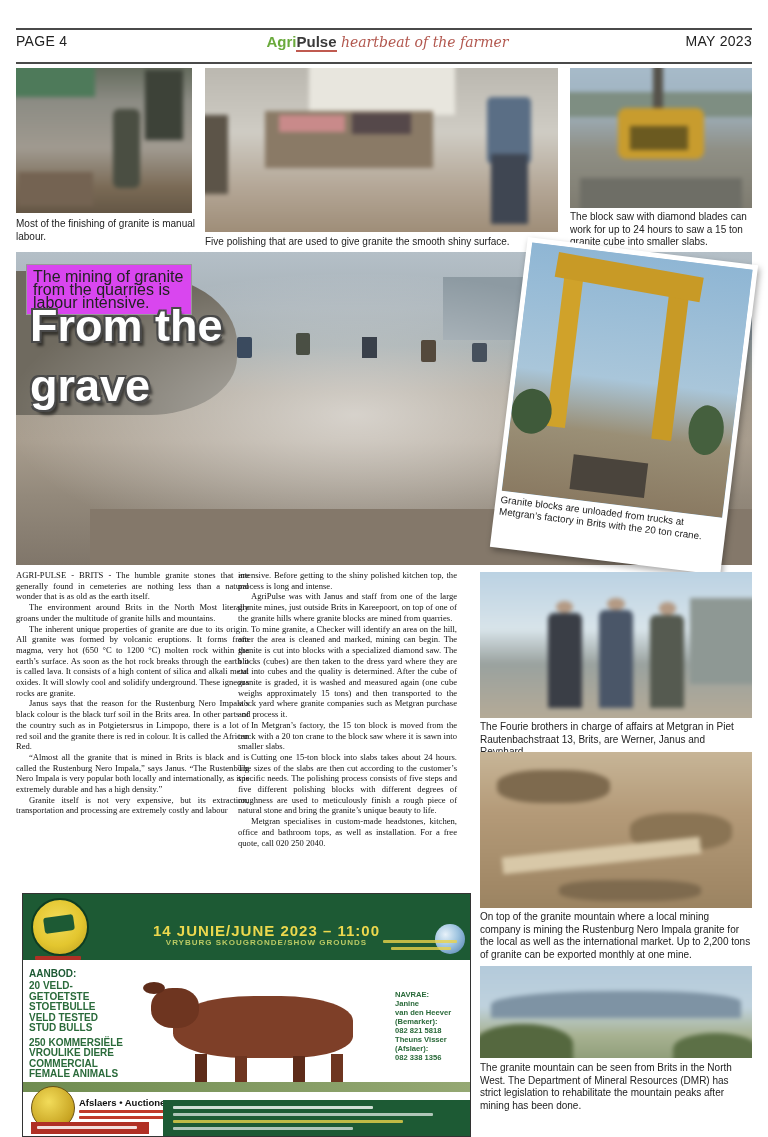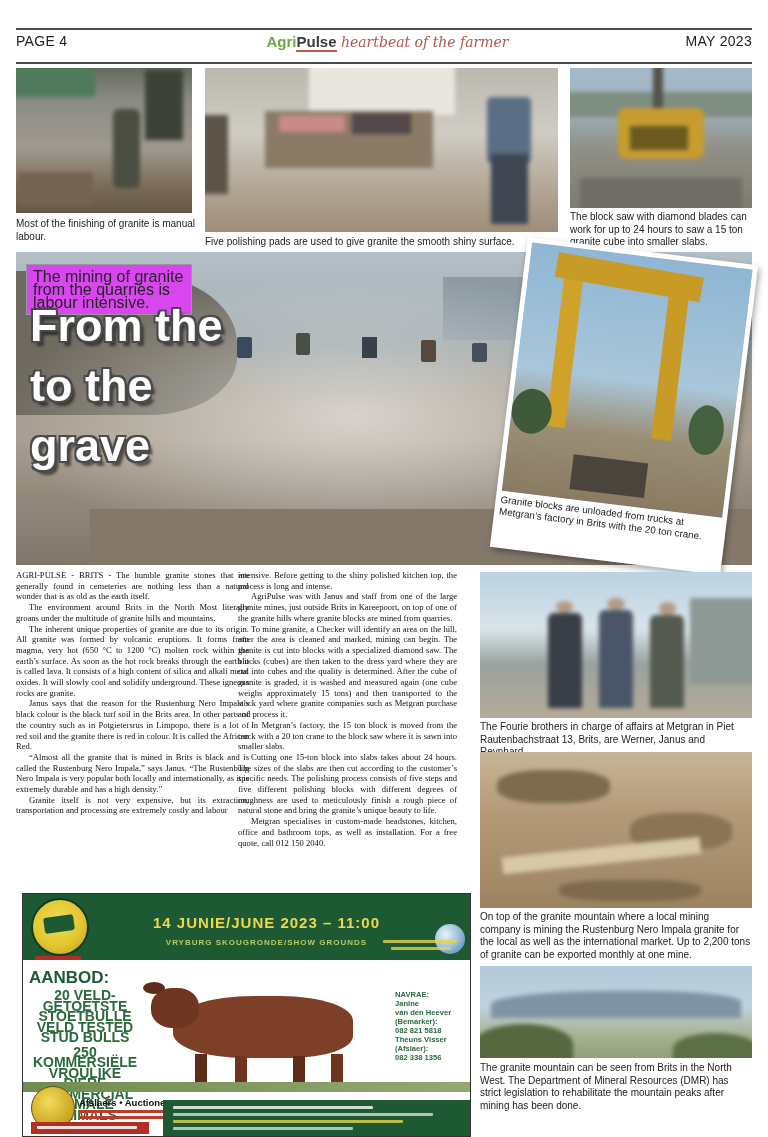--- a/index.html
+++ b/index.html
@@ -30,27 +30,27 @@
   .col{position:absolute;top:570px;font-family:"Liberation Serif",serif;font-size:8.6px;
        line-height:10.7px;text-align:justify;color:#111;}
   .col p{margin:0;}
   .col p.ind{text-indent:13px;font-family:Liberation Serif, serif;}
   
   #ad{position:absolute;left:22px;top:893px;width:447px;height:242px;border:1px solid #333;
       background:#fff;overflow:hidden;}
   #ad-banner{position:absolute;left:0;top:0;right:0;height:66px;background:#1d5a34;}
   .ad-t1{position:absolute;left:70px;right:30px;top:3px;text-align:center;font-size:14.5px;
          font-weight:bold;color:#d8c23a;letter-spacing:.5px;}
-  .ad-t2{position:absolute;left:70px;right:30px;top:20px;text-align:center;font-size:15px;
+  .ad-t2{position:absolute;left:70px;right:30px;top:28px;text-align:center;font-size:15px;
          font-weight:bold;color:#ecd84e;letter-spacing:1px;}
   .ad-t3{position:absolute;left:70px;right:30px;top:44px;text-align:center;font-size:8px;
          font-weight:bold;color:#b9c964;letter-spacing:1px;}
   .aanbod{position:absolute;left:6px;top:74px;width:112px;color:#1d5a34;}
-  .aanbod h4{margin:0 0 2px 0;font-size:17px;color:#1d5a34;}
-  .aanbod .it{font-size:14px;font-weight:bold;line-height:10.5px;white-space:pre-line;color:#2a6a3a;margin-bottom:4px;text-align:center;}
+  .aanbod h4{margin:0 0 2px 0;font-size:10px;color:#1d5a34;}
+  .aanbod .it{font-size:10px;font-weight:bold;line-height:10.5px;white-space:pre-line;color:#2a6a3a;margin-bottom:4px;}
   .navrae{position:absolute;left:372px;top:96px;width:70px;font-size:7.6px;font-weight:bold;
           line-height:9px;color:#2a6a3a;white-space:pre-line;}
   .ad-footer{position:absolute;left:56px;top:203px;font-size:9.5px;font-weight:bold;color:#111;}
   .bar{position:absolute;border-radius:1px;}
 </style>
 </head>
 <body>
 
 <div id="page">
 
@@ -78,21 +78,21 @@
       <div class="abs" style="inset:0;background:linear-gradient(180deg,#b9b6ae 0%,#cfccc4 40%,#b5a898 70%,#9c8a74 100%)"></div>
       <div class="abs" style="left:30%;top:0;width:40%;height:30%;background:#e8e6de"></div>
       <div class="abs" style="left:18%;top:28%;width:46%;height:32%;background:#8a7a66"></div>
       <div class="abs" style="left:22%;top:30%;width:18%;height:10%;background:#c98a8a"></div>
       <div class="abs" style="left:42%;top:29%;width:16%;height:12%;background:#55484a"></div>
       <div class="abs" style="right:9%;top:20%;width:12%;height:38%;background:#5a6e85;border-radius:5px"></div>
       <div class="abs" style="right:10%;top:52%;width:10%;height:40%;background:#3f4652"></div>
       <div class="abs" style="left:0;top:30%;width:8%;height:45%;background:#5c5448"></div>
     </div>
   </div>
-  <div class="caption" style="left:205px;top:236px;width:353px">Five polishing pads are used to give granite the smooth shiny surface.</div>
+  <div class="caption" style="left:205px;top:236px;width:353px">Five polishing that are used to give granite the smooth shiny surface.</div>
 
   <div class="photo" style="left:570px;top:68px;width:182px;height:140px">
     <div class="blurwrap">
       <div class="abs" style="inset:0;background:linear-gradient(180deg,#a8bccb 0%,#9fb2c0 30%,#8f8f85 58%,#7d7a6e 100%)"></div>
       <div class="abs" style="left:0;top:20%;width:100%;height:16%;background:#7e8e82"></div>
       <div class="abs" style="left:46%;top:0;width:5%;height:40%;background:#55524a"></div>
       <div class="abs" style="left:28%;top:30%;width:44%;height:34%;background:#c89c2e;border-radius:8px"></div>
       <div class="abs" style="left:34%;top:42%;width:30%;height:16%;background:#6b5a20"></div>
       <div class="abs" style="left:8%;bottom:0;width:84%;height:24%;background:#6e6e66"></div>
     </div>
@@ -110,21 +110,20 @@
         <div class="abs" style="left:38%;top:26%;width:2%;height:7%;background:#4a4f44;border-radius:2px"></div>
         <div class="abs" style="left:47%;top:27%;width:2%;height:7%;background:#39404a;border-radius:2px&lt;/div&gt;"></div>
         <div class="abs" style="left:55%;top:28%;width:2%;height:7%;background:#54493c;border-radius:2px"></div>
         <div class="abs" style="left:62%;top:29%;width:2%;height:6%;background:#46505c;border-radius:2px"></div>
         <div class="abs" style="left:10%;bottom:0;width:90%;height:18%;background:#84786a"></div>
       </div>
     </div>
     <div id="note-box">The mining of granite from the quarries is labour intensive.</div>
     <div id="headline">
       <div>From the</div>
-      <div>to the</div>
       <div>grave</div>
     </div>
     <div id="tilted">
       <div class="tphoto">
         <div class="blurwrap">
           <div class="abs" style="inset:0;background:linear-gradient(180deg,#8fb6d4 0%,#a9c6da 50%,#9a8f76 72%,#8a7a62 100%)"></div>
           <div class="abs" style="left:16%;top:6%;width:9%;height:66%;background:#d0a22a"></div>
           <div class="abs" style="left:64%;top:10%;width:9%;height:62%;background:#c89a26"></div>
           <div class="abs" style="left:12%;top:4%;width:66%;height:10%;background:#c89a26;transform:rotate(3deg)"></div>
           <div class="abs" style="left:0;top:58%;width:18%;height:18%;background:#3f5a3a;border-radius:50%"></div>
@@ -143,21 +142,21 @@
     <p class="ind">Janus says that the reason for the Rustenburg Nero Impala’s black colour is the black turf soil in the Brits area. In other parts of the country such as in Potgietersrus in Limpopo, there is a lot of red soil and the granite there is red in colour. It is called the African Red.</p>
     <p class="ind">“Almost all the granite that is mined in Brits is black and is called the Rustenburg Nero Impala,” says Janus. “The Rustenburg Nero Impala is very popular both locally and internationally, as it is extremely durable and has a high density.”</p>
     <p class="ind">Granite itself is not very expensive, but its extraction, transportation and processing are extremely costly and labour</p>
   </div>
   <div class="col" style="left:238px;width:219px">
     <p>intensive. Before getting to the shiny polished kitchen top, the process is long and intense.</p>
     <p class="ind">AgriPulse was with Janus and staff from one of the large granite mines, just outside Brits in Kareepoort, on top of one of the granite hills where granite blocks are mined from quarries.</p>
     <p class="ind">To mine granite, a Checker will identify an area on the hill, after the area is cleaned and marked, mining can begin. The granite is cut into blocks with a specialized diamond saw. The blocks (cubes) are then taken to the dress yard where they are cut into cubes and the quality is determined. After the cube of granite is graded, it is washed and measured again (one cube weighs approximately 15 tons) and then transported to the stock yard where granite companies such as Metgran purchase and process it.</p>
     <p class="ind">In Metgran’s factory, the 15 ton block is moved from the truck with a 20 ton crane to the block saw where it is sawn into smaller slabs.</p>
     <p class="ind">Cutting one 15-ton block into slabs takes about 24 hours. The sizes of the slabs are then cut according to the customer’s specific needs. The polishing process consists of five steps and five different polishing blocks with different degrees of roughness are used to meticulously finish a rough piece of natural stone and bring the granite’s unique beauty to life.</p>
-    <p class="ind">Metgran specialises in custom-made headstones, kitchen, office and bathroom tops, as well as installation. For a free quote, call 012 150 2040.</p>
+    <p class="ind">Metgran specialises in custom-made headstones, kitchen, office and bathroom tops, as well as installation. For a free quote, call 020 250 2040.</p>
   </div>
 
   <div class="photo" style="left:480px;top:572px;width:272px;height:146px">
     <div class="blurwrap">
       <div class="abs" style="inset:0;background:linear-gradient(180deg,#b8d0e2 0%,#d8e4ea 40%,#9aa29f 62%,#b8ab96 100%)"></div>
       <div class="abs" style="right:0;top:20%;width:24%;height:55%;background:#8e9894"></div>
       <div class="abs" style="left:26%;top:30%;width:12%;height:60%;background:#3a3e46;border-radius:6px 6px 0 0"></div>
       <div class="abs" style="left:44%;top:28%;width:12%;height:62%;background:#4a5668;border-radius:6px 6px 0 0"></div>
       <div class="abs" style="left:62%;top:31%;width:12%;height:59%;background:#555a50;border-radius:6px 6px 0 0"></div>
       <div class="abs" style="left:29%;top:22%;width:6%;height:8%;background:#b49a84;border-radius:50%"></div>

